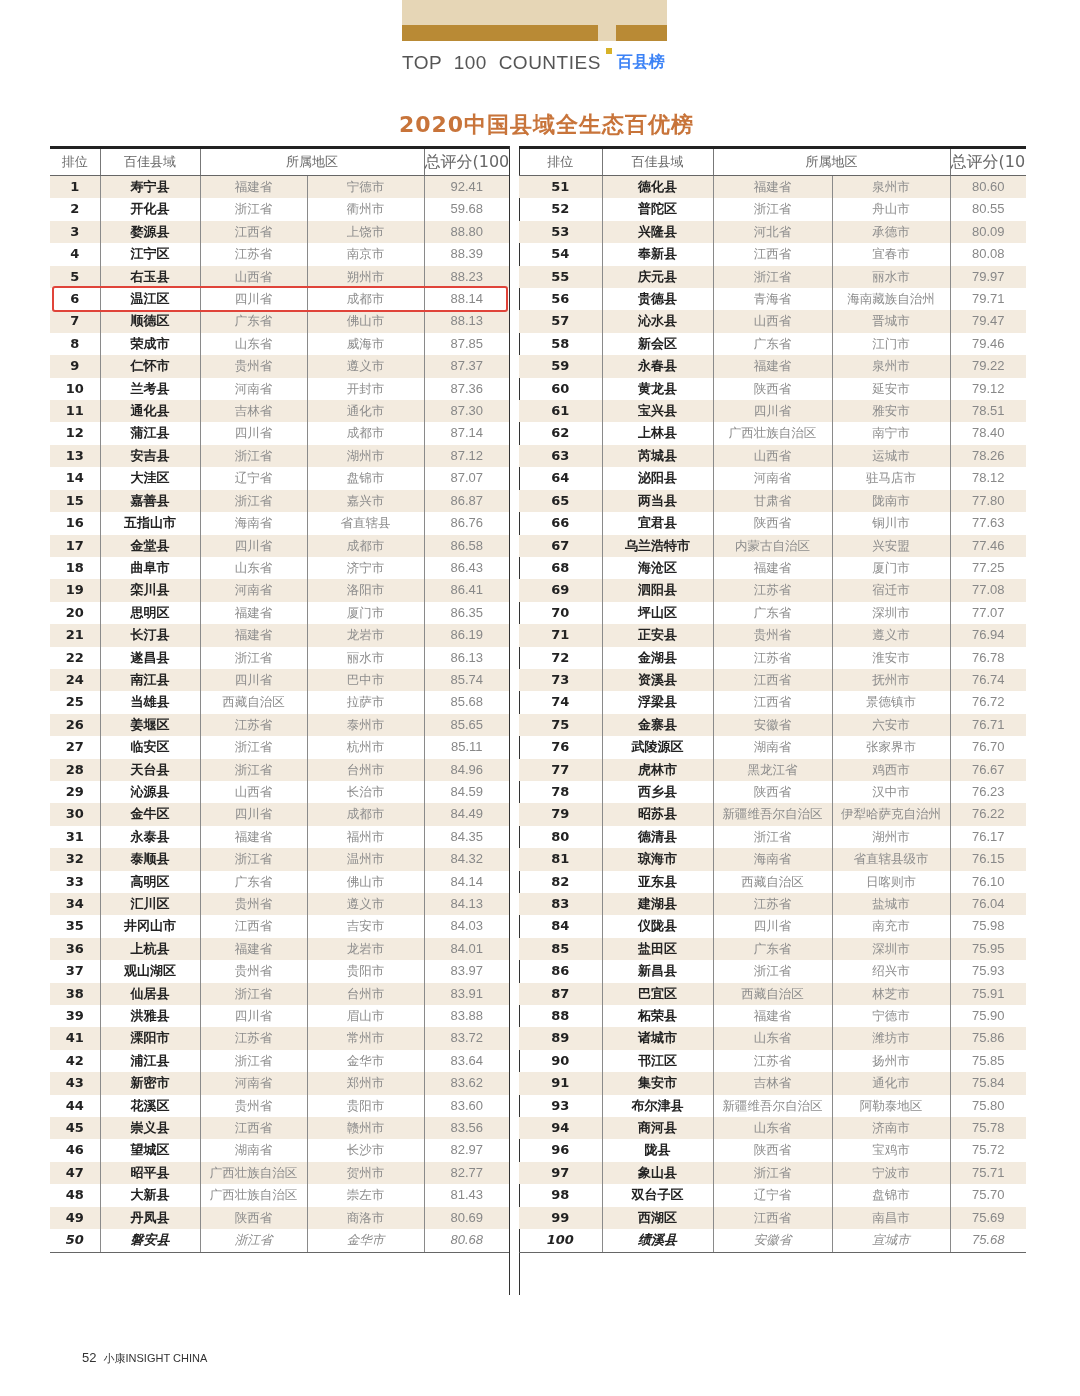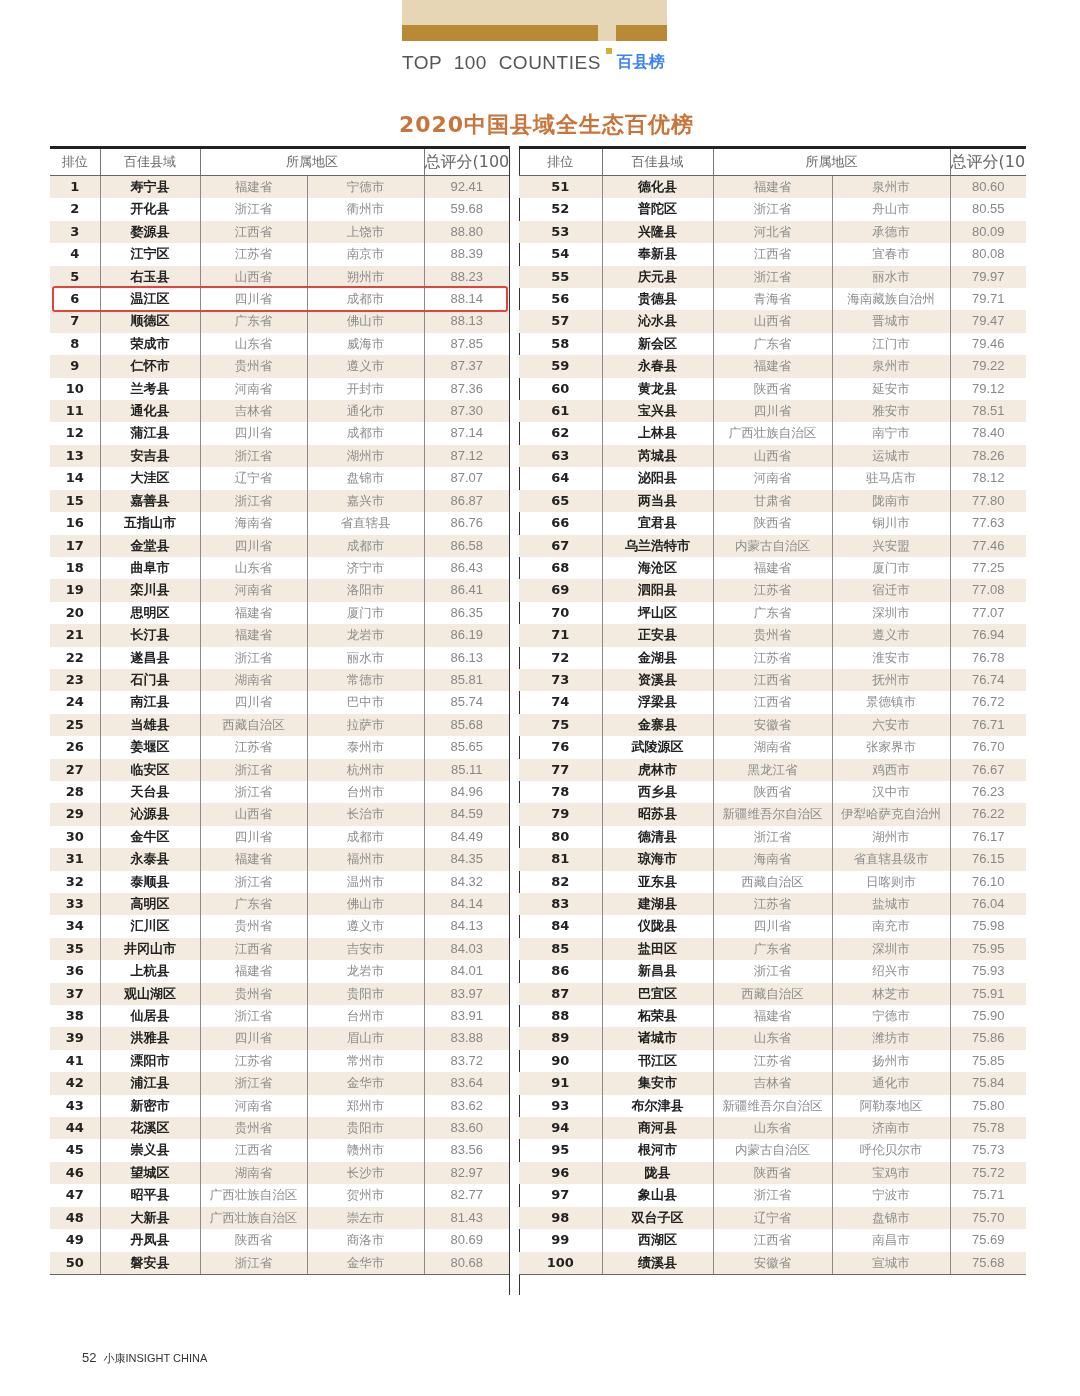--- a/index.html
+++ b/index.html
@@ -18,21 +18,21 @@
   table.rank th, table.rank td { padding:0; height:22.4px; line-height:22.4px; text-align:center; white-space:nowrap; overflow:hidden; }
   table.rank thead th { height:26px; line-height:26px; font-weight:normal; font-size:13px; color:#666;
         border-top:3px solid #222; border-bottom:1px solid #666; border-right:1px solid #777; }
   table.rank thead th:last-child { border-right:none; font-size:16px; }
   table.rank td { border-right:1px solid #8a8a8a; font-size:12.5px; color:#8c8c8c; }
   table.rank td:last-child { border-right:none; }
   table.rank tbody tr:nth-child(odd) td { background:#f3ebdf; }
   table.rank td.rk { font-family:"DejaVu Sans",sans-serif; font-weight:bold; color:#222; font-size:13px; }
   table.rank td.nm { font-weight:bold; color:#222; font-size:13px; }
   table.rank td.sc { font-family:"Liberation Sans",sans-serif; font-size:13px; color:#888; }
-  table.rank tbody tr:last-child td { border-bottom:1px solid #666; }
+  table.rank tbody tr:last-child td { border-bottom:1px solid #666;font-style:italic; }
   #left-table { left:50px; width:459px; }
   #right-table { left:519px; width:507px; }
   .divider1 { position:absolute; left:509px; top:146px; width:1px; height:1149px; background:#333; }
   .divider2 { position:absolute; left:519px; top:146px; width:1px; height:1149px; background:#333; }
   .highlight { position:absolute; left:52px; top:286px; width:452px; height:22px; border:2px solid #e0443a; border-radius:3px; }
   .footer { position:absolute; left:82px; top:1350px; font-size:11px; color:#333; font-family:"Liberation Sans",sans-serif; }
   .footer .pg { font-size:13px; margin-right:4px; }
 </style>
 </head>
 <body>
@@ -214,27 +214,20 @@
         <td class="sc">86.19</td>
       </tr>
       <tr>
         <td class="rk">22</td>
         <td class="nm">遂昌县</td>
         <td class="pv">浙江省</td>
         <td class="ct">丽水市</td>
         <td class="sc">86.13</td>
       </tr>
       <tr>
-        <td class="rk">23</td>
-        <td class="nm">石门县</td>
-        <td class="pv">湖南省</td>
-        <td class="ct">常德市</td>
-        <td class="sc">85.81</td>
-      </tr>
-      <tr>
         <td class="rk">24</td>
         <td class="nm">南江县</td>
         <td class="pv">四川省</td>
         <td class="ct">巴中市</td>
         <td class="sc">85.74</td>
       </tr>
       <tr>
         <td class="rk">25</td>
         <td class="nm">当雄县</td>
         <td class="pv">西藏自治区</td>
@@ -727,27 +720,20 @@
         <td class="sc">75.80</td>
       </tr>
       <tr>
         <td class="rk">94</td>
         <td class="nm">商河县</td>
         <td class="pv">山东省</td>
         <td class="ct">济南市</td>
         <td class="sc">75.78</td>
       </tr>
       <tr>
-        <td class="rk">95</td>
-        <td class="nm">根河市</td>
-        <td class="pv">内蒙古自治区</td>
-        <td class="ct">呼伦贝尔市</td>
-        <td class="sc">75.73</td>
-      </tr>
-      <tr>
         <td class="rk">96</td>
         <td class="nm">陇县</td>
         <td class="pv">陕西省</td>
         <td class="ct">宝鸡市</td>
         <td class="sc">75.72</td>
       </tr>
       <tr>
         <td class="rk">97</td>
         <td class="nm">象山县</td>
         <td class="pv">浙江省</td>

